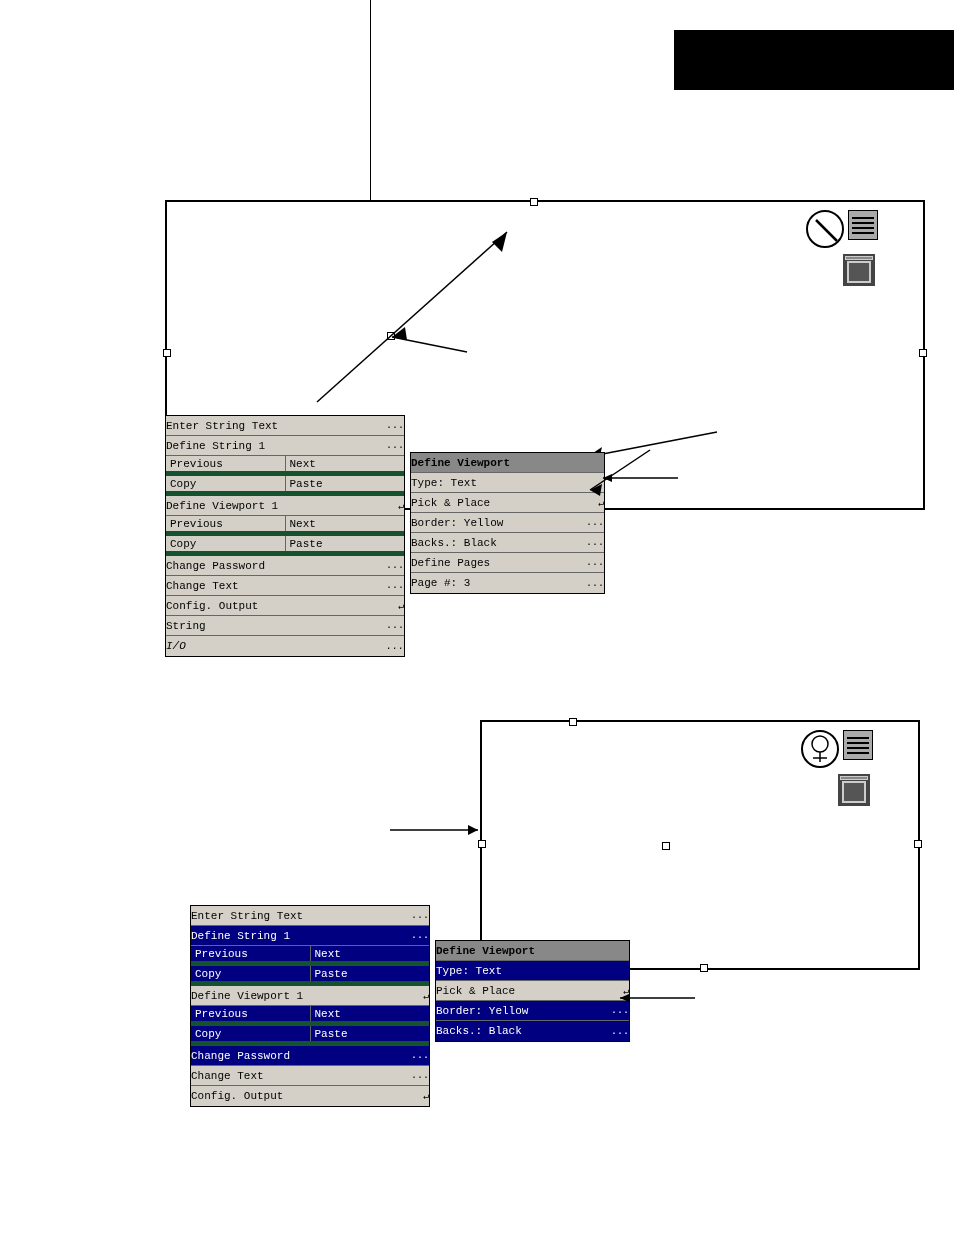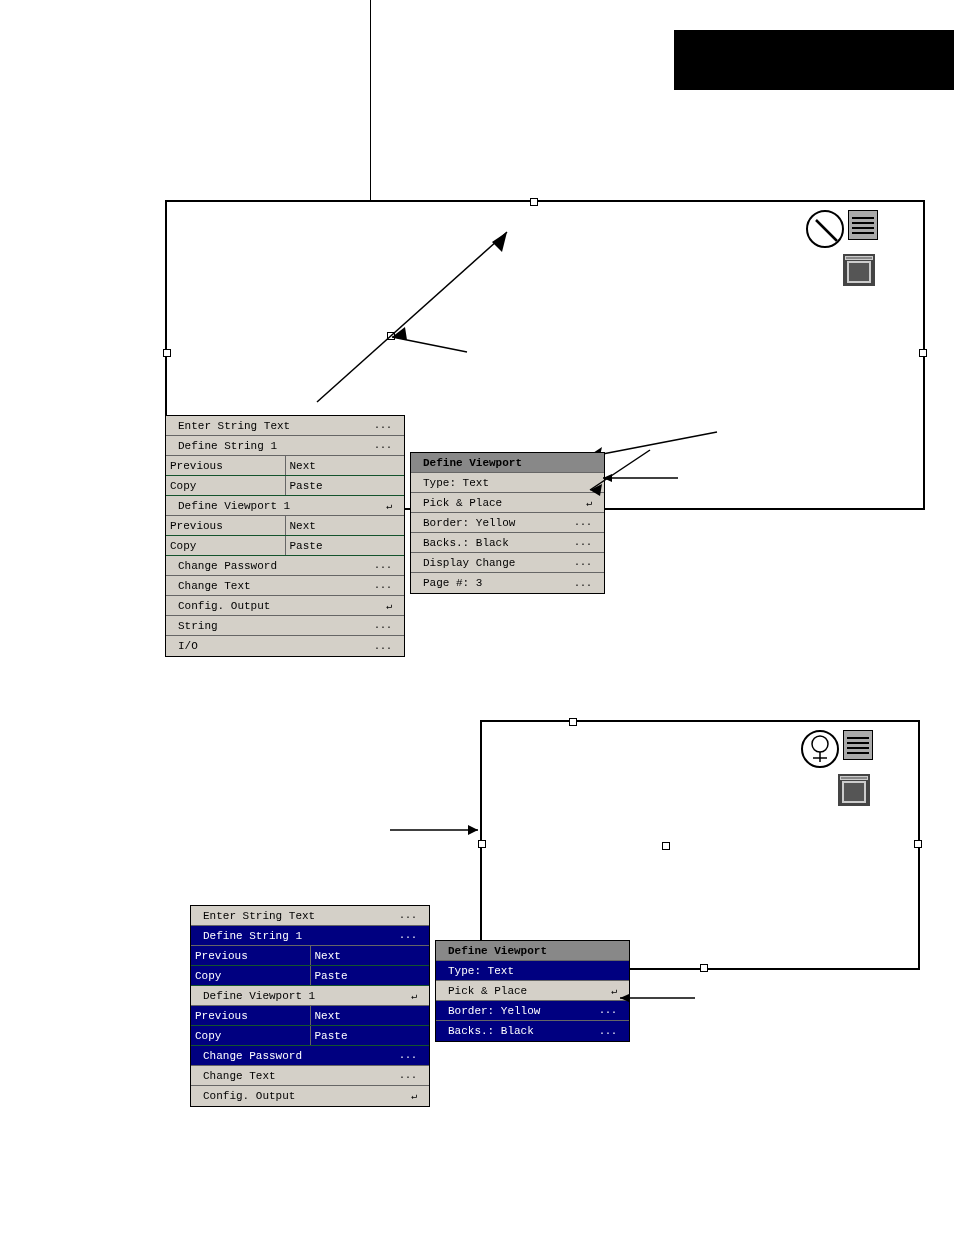--- a/index.html
+++ b/index.html
@@ -87,21 +87,21 @@
       left: 410px;
       width: 195px;
       border: 1px solid #000;
       background: #fff;
     }
 
     .menu-item {
       display: flex;
       align-items: center;
       border-bottom: 1px solid #666;
-      padding: 2px 12px;
+      padding: 2px 0;
       height: 20px;
       font-size: 11px;
       background: #d4d0c8;
       color: #000;
       cursor: pointer;
       justify-content: space-between;
     }
 
     .menu-item.selected, .menu-item.highlighted {
       background: #000080;
@@ -113,21 +113,21 @@
       margin-left: auto;
     }
 
     .menu-item .enter-sym {
       font-size: 10px;
       margin-left: auto;
     }
 
     .menu-item-split {
       display: flex;
-      border-bottom: 1px solid #14532d;
+      border-bottom: 5px solid #14532d;
       height: 20px;
       background: #d4d0c8;
     }
     .menu-item-split .part {
       flex: 1;
       display: flex;
       align-items: center;
       padding: 2px 4px;
       font-size: 11px;
       cursor: pointer;
@@ -264,21 +264,21 @@
     <span class="dots">...</span>
   </div>
   <div class="menu-item">
     <span>Config. Output</span>
     <span class="enter-sym">↵</span>
   </div>
   <div class="menu-item">
     <span>String</span>
     <span class="dots">...</span>
   </div>
-  <div class="menu-item" style="border-bottom:none;">
+  <div class="menu-item" style="border-bottom:none;font-style:italic;">
     <span>I/O</span>
     <span class="dots">...</span>
   </div>
 </div>
 
 <div class="menu-right-top">
   <div class="menu-item" style="background:#888;color:#000;font-weight:bold;">
     <span>Define Viewport</span>
   </div>
   <div class="menu-item">
@@ -290,21 +290,21 @@
   </div>
   <div class="menu-item">
     <span>Border: Yellow</span>
     <span class="dots">...</span>
   </div>
   <div class="menu-item">
     <span>Backs.: Black</span>
     <span class="dots">...</span>
   </div>
   <div class="menu-item">
-    <span>Display Change</span>
+    <span>Define Pages</span>
     <span class="dots">...</span>
   </div>
   <div class="menu-item" style="border-bottom:none;">
     <span>Page #: 3</span>
     <span class="dots">...</span>
   </div>
 </div>
 
 <svg style="position:absolute; top:468px; left:598px; width:80px; height:20px;">
   <line x1="80" y1="10" x2="5" y2="10" stroke="#000" stroke-width="1.5"></line>

